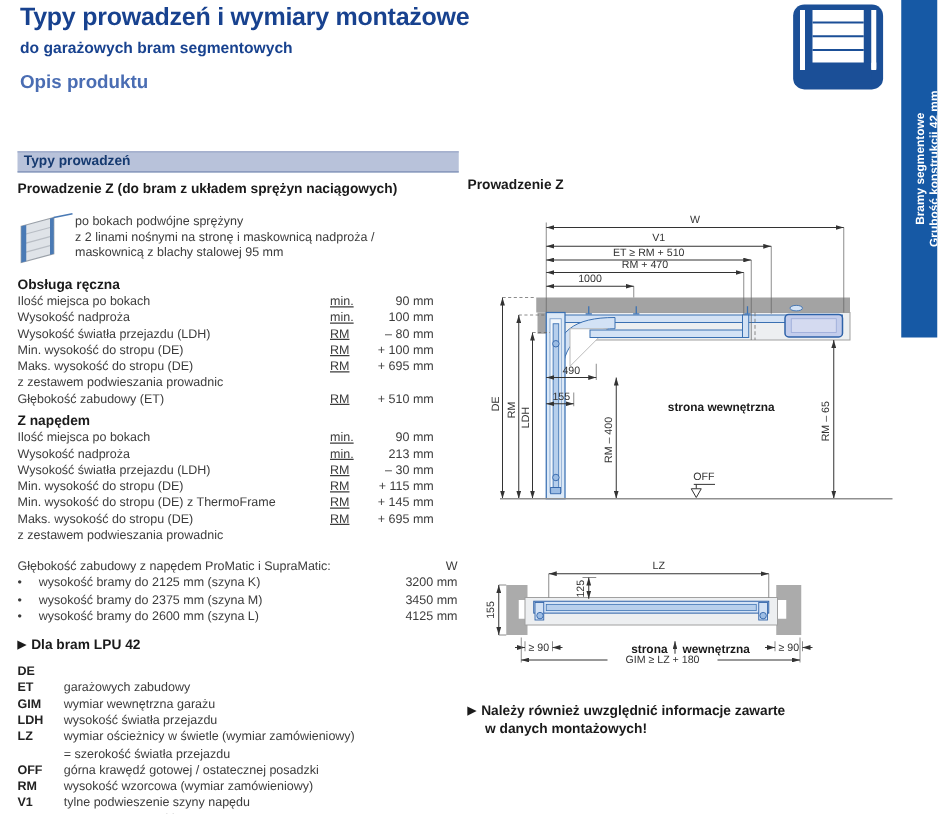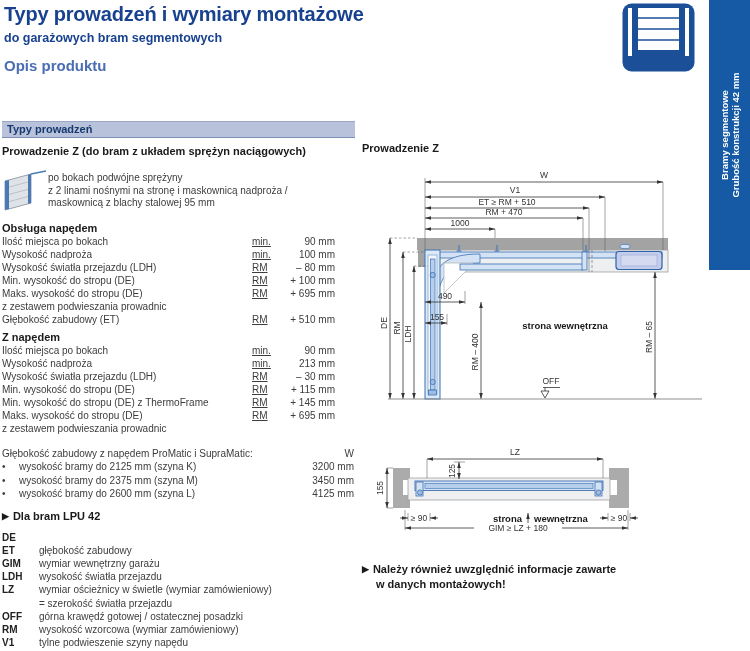--- a/index.html
+++ b/index.html
@@ -1,18 +1,18 @@
 <!DOCTYPE html>
 <html><head>
 <meta charset="utf-8">
 <style>
   html,body{margin:0;padding:0;background:#fff;}
   .page{position:relative;width:750px;height:651px;background:#fff;overflow:hidden;
         font-family:"Liberation Sans",sans-serif;color:#3c3c3c;}
-  .abs{position:absolute;}
+  .abs{position:absolute;margin-left:12px;}
   
   .h1{left:4px;top:3px;font-size:20px;font-weight:bold;color:#18428f;letter-spacing:-0.2px;}
   .h2{left:4px;top:31px;font-size:12.5px;font-weight:bold;color:#18428f;}
   .h3{left:4px;top:57px;font-size:15px;font-weight:bold;color:#4a6db3;}
   
   .side-tab{left:709px;top:0;width:41px;height:270px;background:#1659a5;}
   .side-tab-text{position:absolute;left:50%;top:50%;transform:translate(-50%,-50%) rotate(-90deg);
                  white-space:nowrap;color:#fff;font-weight:bold;font-size:9.5px;line-height:11px;text-align:center;}
   
   .secbar{height:15px;line-height:15px;background:#b8c2da;border-top:1px solid #9aa7c7;border-bottom:1px solid #7d8fb5;
@@ -102,21 +102,21 @@
           <line x1="29" y1="4" x2="44" y2="1" stroke="#4a7ab5" stroke-width="1.3"></line>
         </svg>
       </div>
       <div class="intro-text">
         <div>po bokach podwójne sprężyny</div>
         <div>z 2 linami nośnymi na stronę i maskownicą nadproża /</div>
         <div>maskownicą z blachy stalowej 95 mm</div>
       </div>
     </div>
 
-    <div class="bold-head spec-title">Obsługa napędem</div>
+    <div class="bold-head spec-title">Obsługa ręczna</div>
     <div>
       <div class="srow">
           <span class="sl">Ilość miejsca po bokach</span>
           <span class="sr">min.</span>
           <span class="sv">90 mm</span>
         </div>
       <div class="srow">
           <span class="sl">Wysokość nadproża</span>
           <span class="sr">min.</span>
           <span class="sv">100 mm</span>
@@ -212,25 +212,25 @@
     </div>
 
     <div class="lpu"><span class="mark">▶</span><span>Dla bram LPU 42</span></div>
 
     <div class="legend">
       <div class="lg-row">
           <span class="lg-abbr">DE</span>
         </div>
       <div class="lg-row">
           <span class="lg-abbr">ET</span>
-          <span class="lg-desc">głębokość zabudowy</span>
+          <span class="lg-desc">garażowych zabudowy</span>
         </div>
       <div class="lg-row">
           <span class="lg-abbr">GIM</span>
-          <span class="lg-desc">wymiar wewnętrzny garażu</span>
+          <span class="lg-desc">wymiar wewnętrzna garażu</span>
         </div>
       <div class="lg-row">
           <span class="lg-abbr">LDH</span>
           <span class="lg-desc">wysokość światła przejazdu</span>
         </div>
       <div class="lg-row">
           <span class="lg-abbr">LZ</span>
           <span class="lg-desc">wymiar ościeżnicy w świetle (wymiar zamówieniowy)</span>
         </div>
       <div class="lg-row">

